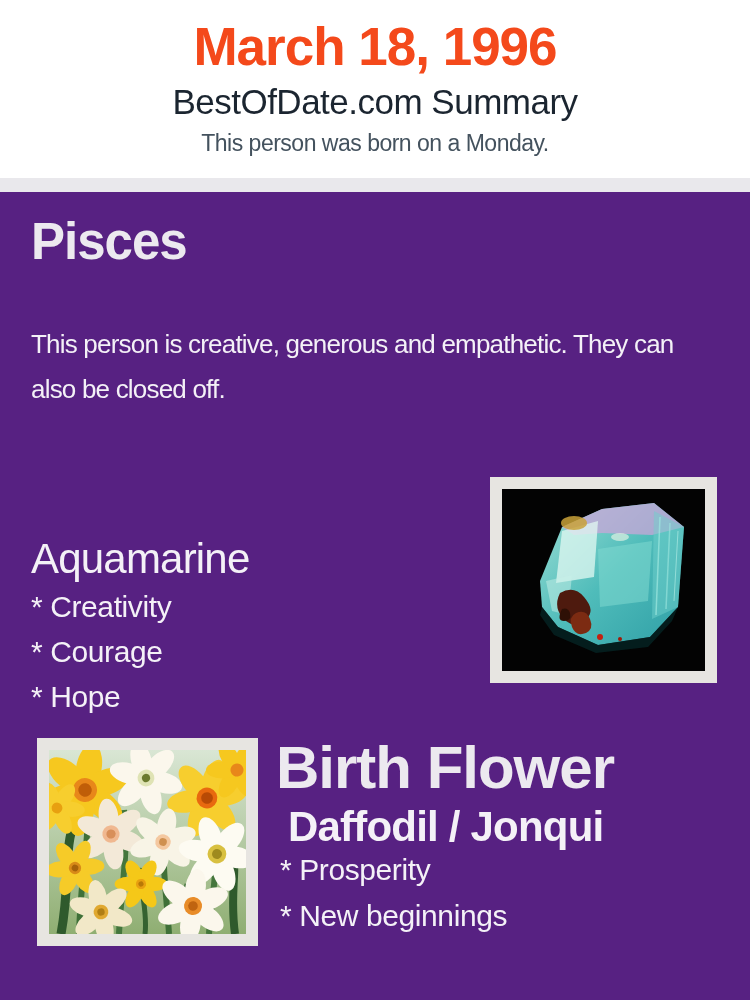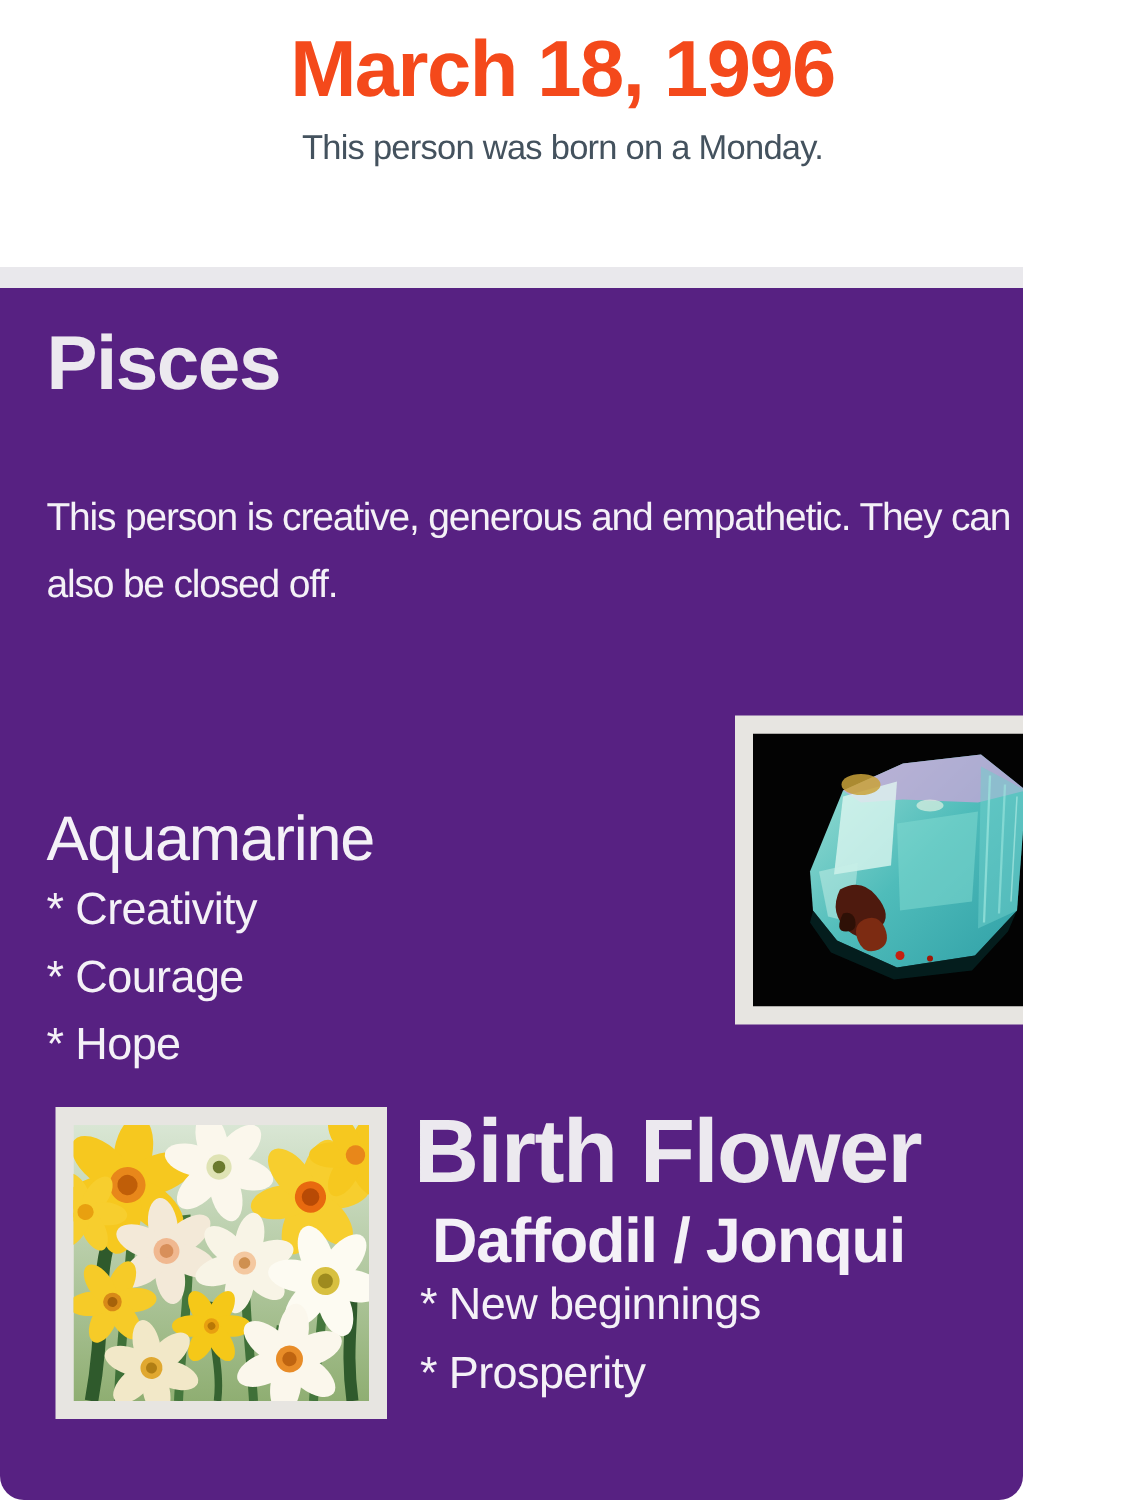--- a/index.html
+++ b/index.html
@@ -9,21 +9,21 @@
     --heading-text:#ece9ef;
     --body-text:#f4f1f7;
     --summary-text:#1b2530;
     --born-text:#44525e;
     --frame-color:#e7e5e1;
   }
   *{margin:0;padding:0;box-sizing:border-box;}
   html,body{background:#ffffff;}
   body{font-family:"Liberation Sans","DejaVu Sans",sans-serif;}
   .page{
-    position:relative;width:682px;height:1000px;overflow:hidden;background:#ffffff;border-radius:16px;
+    position:relative;width:750px;height:1000px;overflow:hidden;background:#ffffff;
   }
   
   .header{position:absolute;top:0;left:0;width:750px;height:178px;text-align:center;}
   .date-title{
     margin-top:18px;font-size:53px;line-height:58px;font-weight:700;
     color:var(--accent-orange);letter-spacing:-1px;
   }
   .site-summary{
     margin-top:7px;font-size:35px;line-height:38px;font-weight:400;
     color:var(--summary-text);letter-spacing:-0.5px;
@@ -76,20 +76,21 @@
   .flower-frame{left:37px;top:546px;width:221px;height:208px;}
   .photo-frame svg{display:block;width:100%;height:100%;}
 </style>
 </head>
 <body>
 
 <div class="page">
 
   <div class="header">
     <div class="date-title">March 18, 1996</div>
+    <div class="site-summary">BestOfDate.com Summary</div>
     <div class="born-line">This person was born on a Monday.</div>
   </div>
 
   <div class="divider"></div>
 
   <div class="panel">
 
     <div class="zodiac-title">Pisces</div>
     <div class="zodiac-desc">This person is creative, generous and empathetic. They can also be closed off.</div>
 
@@ -212,18 +213,18 @@
         <g transform="translate(8,58) scale(0.9) rotate(-25)">
             <use href="#petals" color="#f7ce2e"></use>
             <circle r="6" fill="#e8a010"></circle>
           </g>
       </svg>
     </div>
 
     <div class="section-title flower-title">Birth Flower</div>
     <div class="item-name flower-name">Daffodil / Jonqui</div>
     <ul class="trait-list flower-traits">
+      <li>* Prosperity</li>
       <li>* New beginnings</li>
-      <li>* Prosperity</li>
     </ul>
 
   </div>
 </div>
 
 </body></html>

